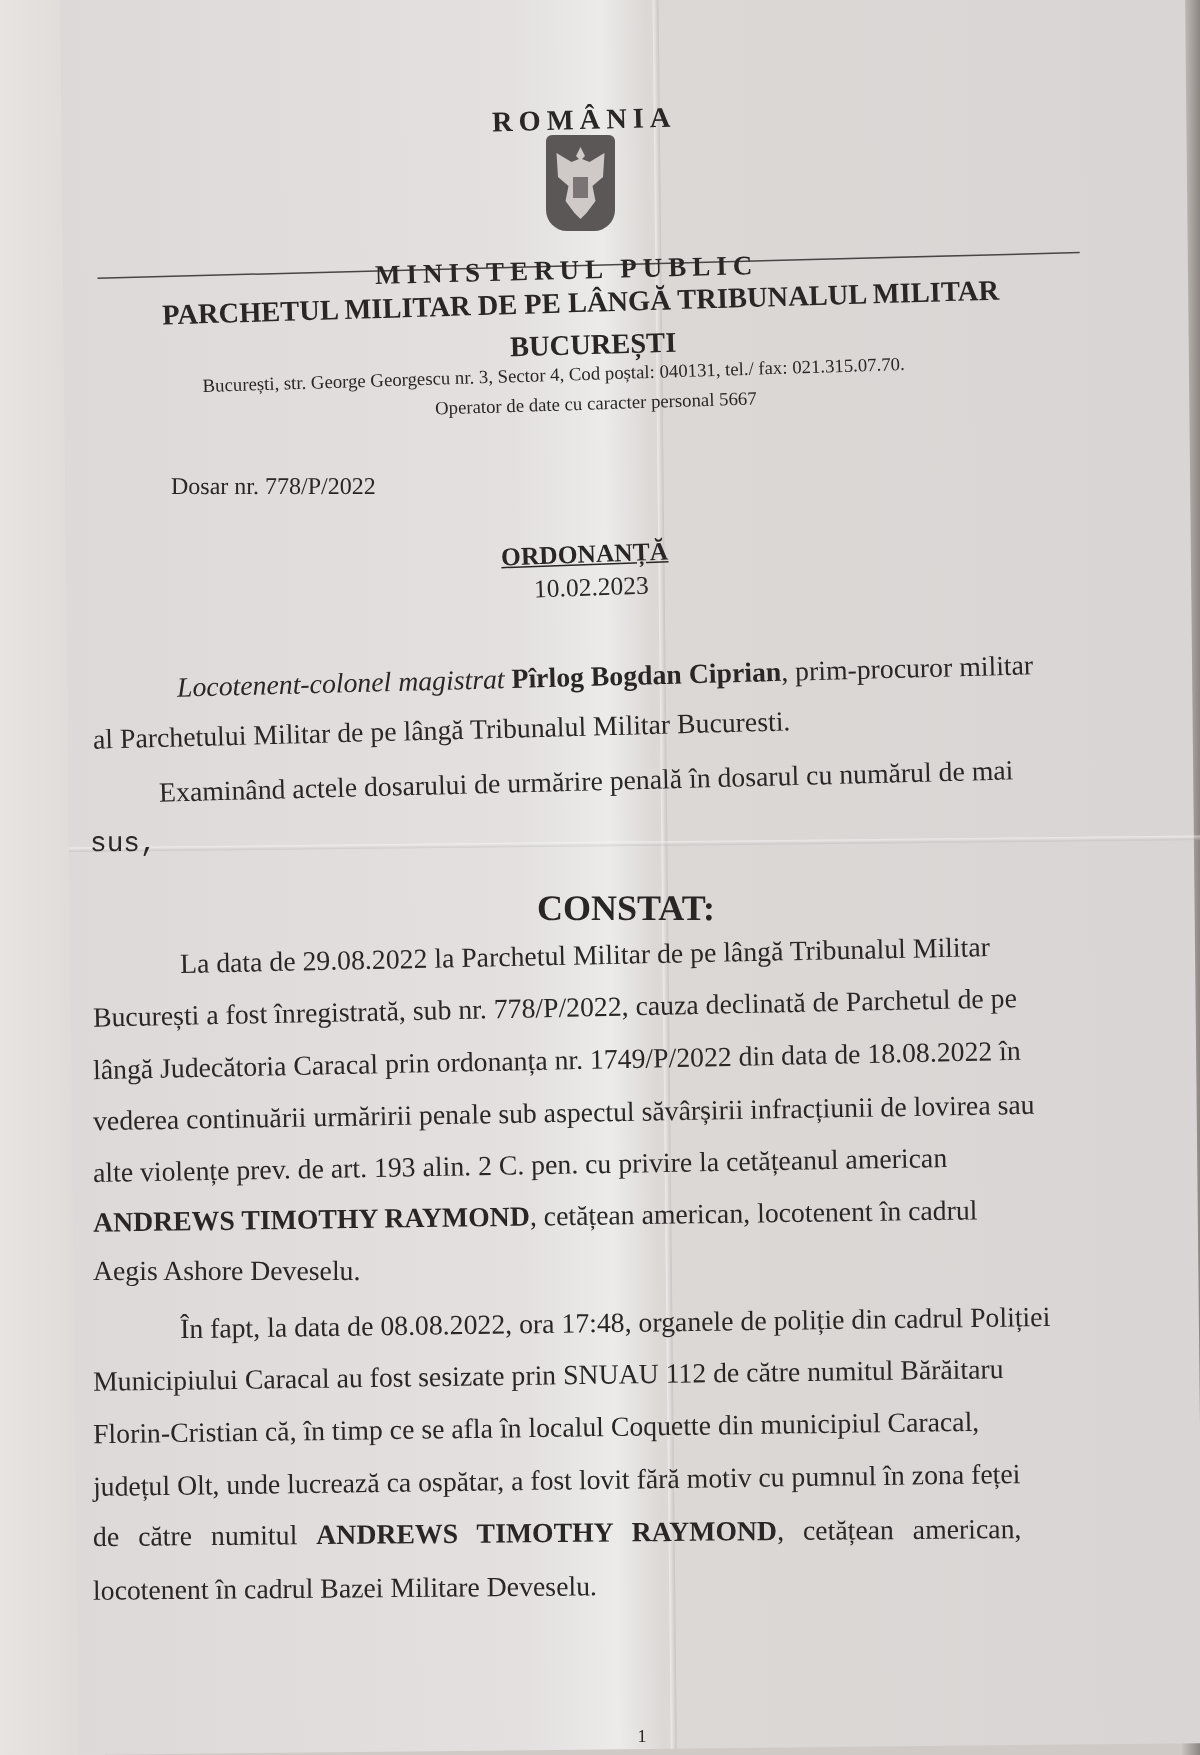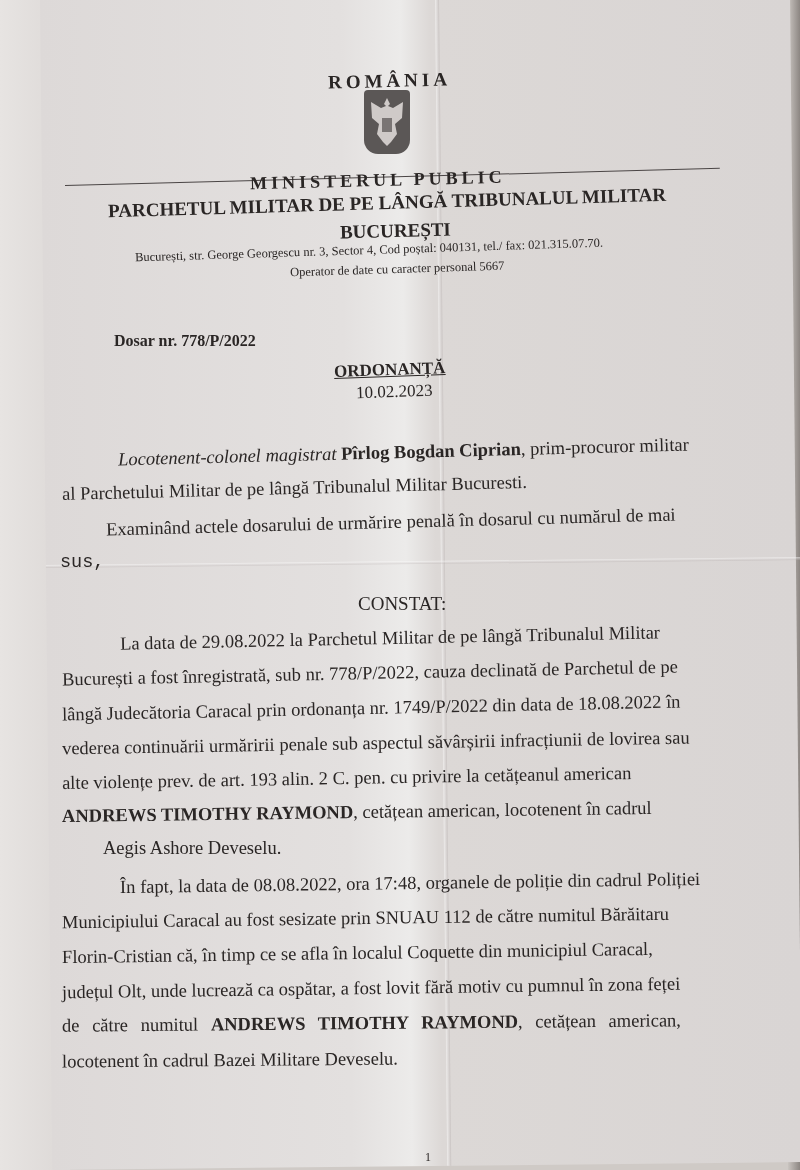--- a/index.html
+++ b/index.html
@@ -43,27 +43,27 @@
     background:#5b5756; border-radius:4px 4px 14px 14px;
     display:flex; align-items:center; justify-content:center;
   }
   .coat svg { width:40px; height:56px; }
   .rule { position:absolute; left:65px; top:185px; width:655px; height:1px; background:#4a4545; transform:rotate(-1.5deg); transform-origin:0 0; }
   .ministry { left:250px; top:170px; font-size:18px; font-weight:bold; letter-spacing:4px; transform:rotate(-1.5deg); }
   .parchet { left:108px; top:192px; font-size:19px; font-weight:bold; transform:rotate(-1.7deg); }
   .city { left:340px; top:220px; font-size:19px; font-weight:bold; transform:rotate(-1.5deg); }
   .addr { left:135px; top:243px; font-size:12.5px; transform:rotate(-1.8deg); }
   .operator { left:290px; top:262px; font-size:12.5px; transform:rotate(-1.8deg); }
-  .dosar { left:114px; top:332px; font-size:16px; font-weight:bold; }
+  .dosar { left:114px; top:316px; font-size:16px; font-weight:normal; }
   .ord-title { left:334px; top:360px; font-size:17px; font-weight:bold; text-decoration:underline; transform:rotate(-2deg); }
   .ord-date { left:356px; top:382px; font-size:17px; transform:rotate(-2deg); }
   .line { font-size:18.5px; }
   .italic { font-style:italic; }
   b { font-weight:bold; }
-  .constat { left:358px; top:593px; font-size:19px; font-weight:normal; }
+  .constat { left:358px; top:593px; font-size:24px; font-weight:bold; }
   .pagenum { left:425px; top:1150px; font-size:12px; }
 </style>
 </head>
 <body>
 
 <div class="left-strip"></div>
 <div class="backdrop-dark"></div>
 <div class="right-strip"></div>
 
 <div class="page">
@@ -102,21 +102,21 @@
 <div class="abs constat">CONSTAT:</div>
 
 <div class="abs line" style="left:120px; top:628px; transform:rotate(-1.2deg);">La data de 29.08.2022 la Parchetul Militar de pe lângă Tribunalul Militar</div>
 <div class="abs line" style="left:62px; top:663px; transform:rotate(-1.2deg);">București a fost înregistrată, sub nr. 778/P/2022,  cauza declinată de Parchetul de pe</div>
 <div class="abs line" style="left:62px; top:698px; transform:rotate(-1.2deg);">lângă Judecătoria Caracal prin ordonanța nr. 1749/P/2022 din data de 18.08.2022 în</div>
 <div class="abs line" style="left:62px; top:733px; transform:rotate(-1deg);">vederea continuării urmăririi penale sub aspectul săvârșirii infracțiunii de lovirea sau</div>
 <div class="abs line" style="left:62px; top:768px; transform:rotate(-1deg);">alte violențe prev. de art. 193 alin. 2 C. pen. cu privire la cetățeanul american</div>
 <div class="abs line" style="left:62px; top:802px; transform:rotate(-0.8deg);">
   <b>ANDREWS TIMOTHY RAYMOND</b><span>, cetățean american, locotenent în cadrul</span>
 </div>
-<div class="abs line" style="left:62px; top:838px;margin-left:41px;">Aegis Ashore Deveselu.</div>
+<div class="abs line" style="left:62px; top:838px;">Aegis Ashore Deveselu.</div>
 
 <div class="abs line" style="left:120px; top:873px; transform:rotate(-0.8deg);">În fapt, la data de 08.08.2022, ora 17:48, organele de poliție din cadrul Poliției</div>
 <div class="abs line" style="left:62px; top:908px; transform:rotate(-0.8deg);">Municipiului Caracal au fost sesizate prin SNUAU 112 de către numitul Bărăitaru</div>
 <div class="abs line" style="left:62px; top:943px; transform:rotate(-0.8deg);">Florin-Cristian că, în timp ce se afla în localul Coquette din municipiul Caracal,</div>
 <div class="abs line" style="left:62px; top:978px; transform:rotate(-0.8deg);">județul Olt, unde lucrează ca ospătar, a fost lovit fără motiv cu pumnul în zona feței</div>
 <div class="abs line" style="left:62px; top:1013px; transform:rotate(-0.5deg); word-spacing:8px;">
   <span>de către numitul</span>
   <b>ANDREWS TIMOTHY RAYMOND</b><span>, cetățean american,</span>
 </div>
 <div class="abs line" style="left:62px; top:1050px; transform:rotate(-0.5deg);">locotenent în cadrul Bazei Militare Deveselu.</div>

